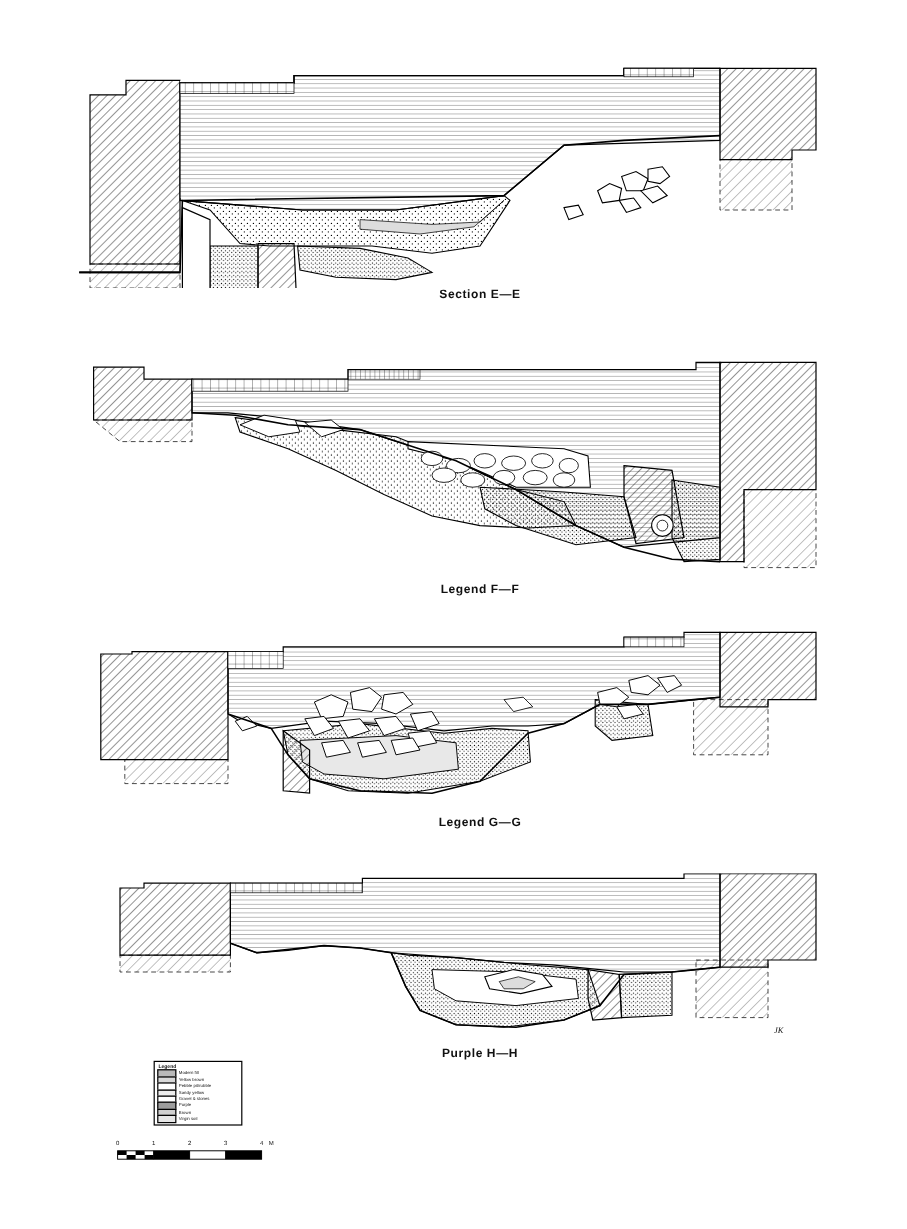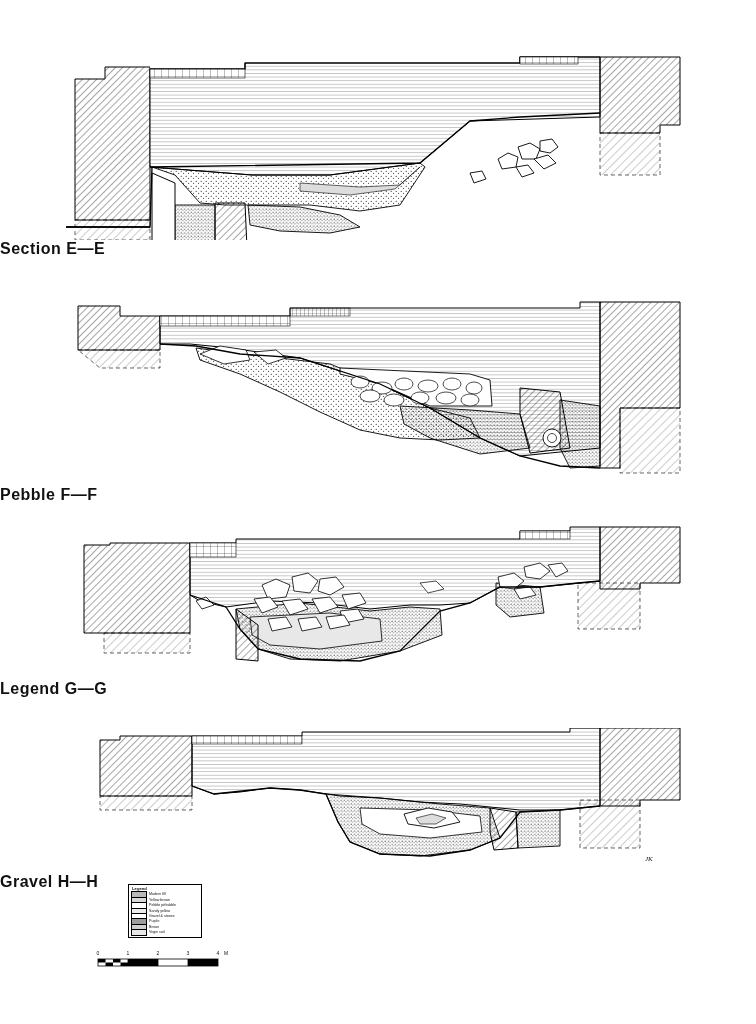--- a/index.html
+++ b/index.html
@@ -20,25 +20,26 @@
     width: 756px;
     height: 1024px;
     background: #fff;
   }
   .section-block {
     position: absolute;
     left: 0;
     width: 756px;
   }
   .section-caption {
-    text-align: left;
-    font-size: 16px;
+    text-align: center;
+    font-size: 10px;
     font-weight: bold;
     letter-spacing: 0.5px;
     font-family: "Liberation Sans", sans-serif;
+    margin-left: 44px;
   }
   .drawing {
     position: relative;
     width: 756px;
   }
   svg { display: block; }
 
   
   .legend {
     position: absolute;
@@ -238,21 +239,21 @@
           <path d="M400,118 L470,122 L520,126 L530,160 L480,166 L430,150 L404,136 Z" fill="url(#dotsDense)" stroke="#000" stroke-width="0.9"></path>
           <path d="M520,100 L560,104 L570,160 L530,165 L520,126 Z" fill="url(#hatchA)" stroke="#000" stroke-width="1"></path>
           <path d="M560,112 L600,118 L600,178 L570,180 L560,160 Z" fill="url(#dotsDense)" stroke="#000" stroke-width="0.9"></path>
           <circle cx="552" cy="150" r="9" fill="#fff" stroke="#000" stroke-width="0.9"></circle>
           <circle cx="552" cy="150" r="4.5" fill="#fff" stroke="#000" stroke-width="0.7"></circle>
         </g>
 
         <path d="M160,56 L196,58 L240,66 L300,70 L380,96 L430,120 L480,150 L520,168 L560,178 L600,180" fill="none" stroke="#000" stroke-width="1.3"></path>
       </svg>
     </div>
-    <div class="section-caption">Pebble  F—F</div>
+    <div class="section-caption">Legend  F—F</div>
   </div>
 
   <div class="section-block" style="top:525px;">
     <div class="drawing">
       <svg width="756" height="155" viewBox="0 0 756 155" xmlns="http://www.w3.org/2000/svg">
         <g>
           <path d="M84,20 L84,108 L110,108 L190,108 L190,18 L110,18 L110,20 Z" fill="url(#hatchA)" stroke="#000" stroke-width="1"></path>
           <path d="M104,108 L190,108 L190,128 L104,128 Z" fill="url(#hatchAlight)" stroke="none"></path>
           <path d="M104,108 L190,108 L190,128 L104,128 Z" fill="none" stroke="#000" stroke-width="0.6" stroke-dasharray="4 3"></path>
         </g>
@@ -328,21 +329,21 @@
           <path d="M360,80 L430,82 L480,88 L482,104 L430,110 L380,106 L362,96 Z" fill="#fff" stroke="#000" stroke-width="0.8"></path>
           <path d="M404,86 L428,80 L452,84 L460,94 L434,100 L408,96 Z" fill="#fff" stroke="#000" stroke-width="0.9"></path>
           <path d="M416,90 L432,86 L446,90 L436,96 L420,96 Z" fill="#ddd" stroke="#000" stroke-width="0.6"></path>
           <path d="M490,80 L516,84 L518,120 L494,122 L490,104 Z" fill="url(#hatchA)" stroke="#000" stroke-width="1"></path>
           <path d="M516,84 L560,82 L560,118 L518,120 Z" fill="url(#dotsDense)" stroke="#000" stroke-width="0.9"></path>
         </g>
 
         <path d="M192,58 L214,66 L270,60 L300,62 L326,66 L338,94 L350,114 L380,126 L430,128 L470,122 L500,110 L520,84 L560,82 L580,80 L600,78" fill="none" stroke="#000" stroke-width="1.3"></path>
       </svg>
     </div>
-    <div class="section-caption">Gravel  H—H</div>
+    <div class="section-caption">Purple  H—H</div>
   </div>
 
   <div class="legend">
     <div class="legend-title">Legend</div>
     <div class="legend-row">
       <span class="legend-swatch" style="background:#b9b9b9;"></span>
       <span class="legend-label">Modern  fill</span>
     </div>
     <div class="legend-row">
       <span class="legend-swatch" style="background:#d8d8d8;"></span>

